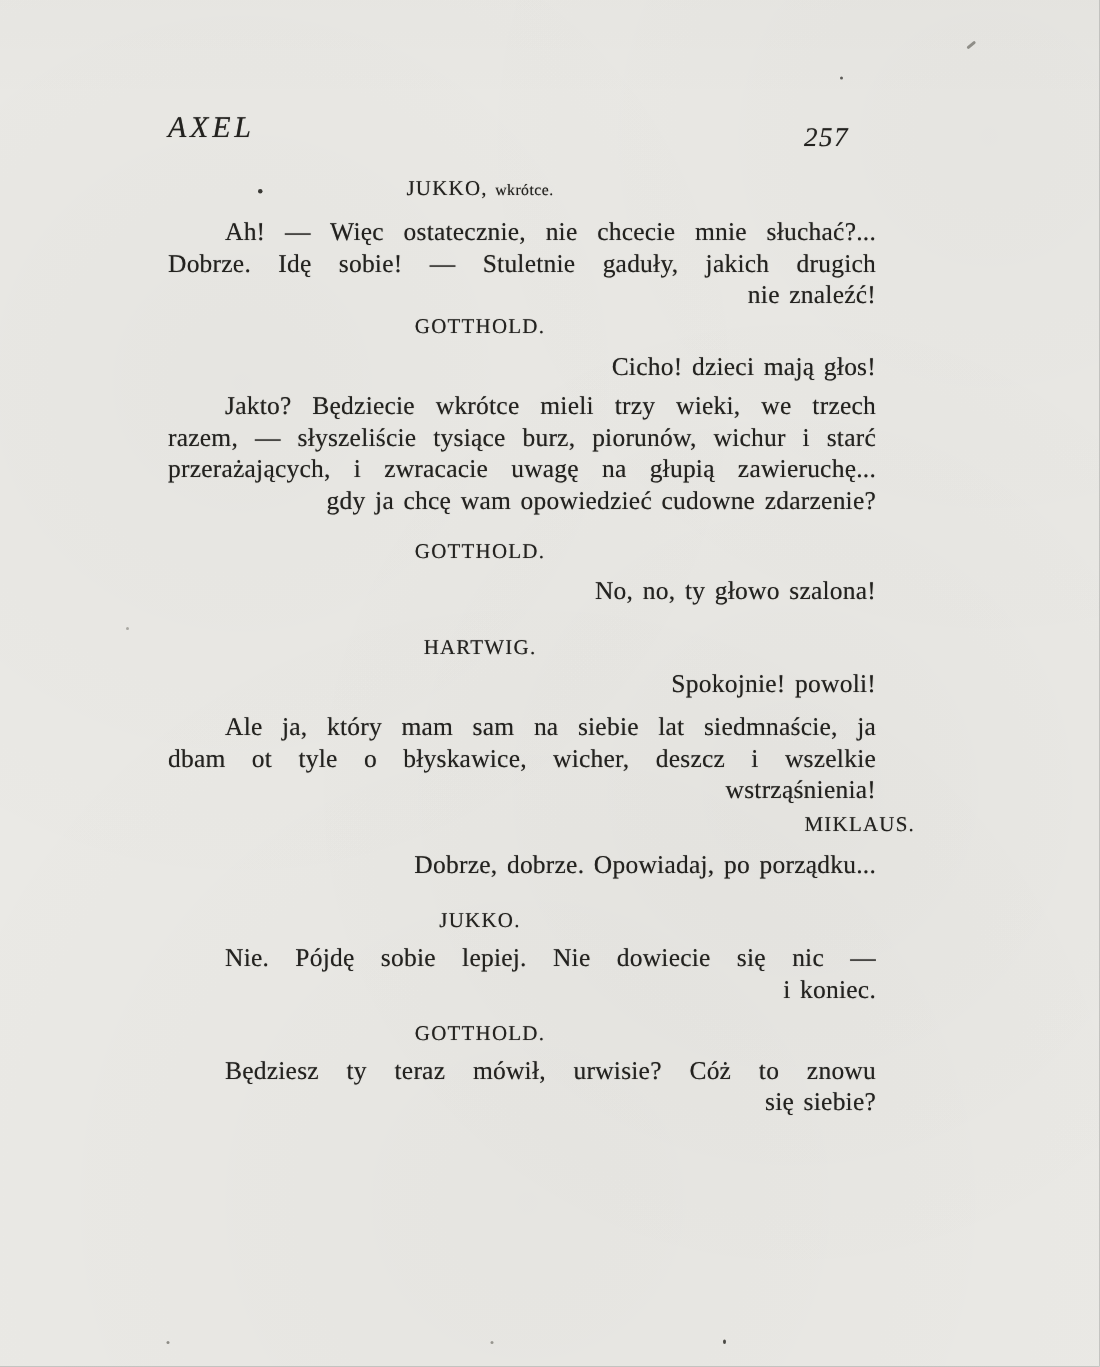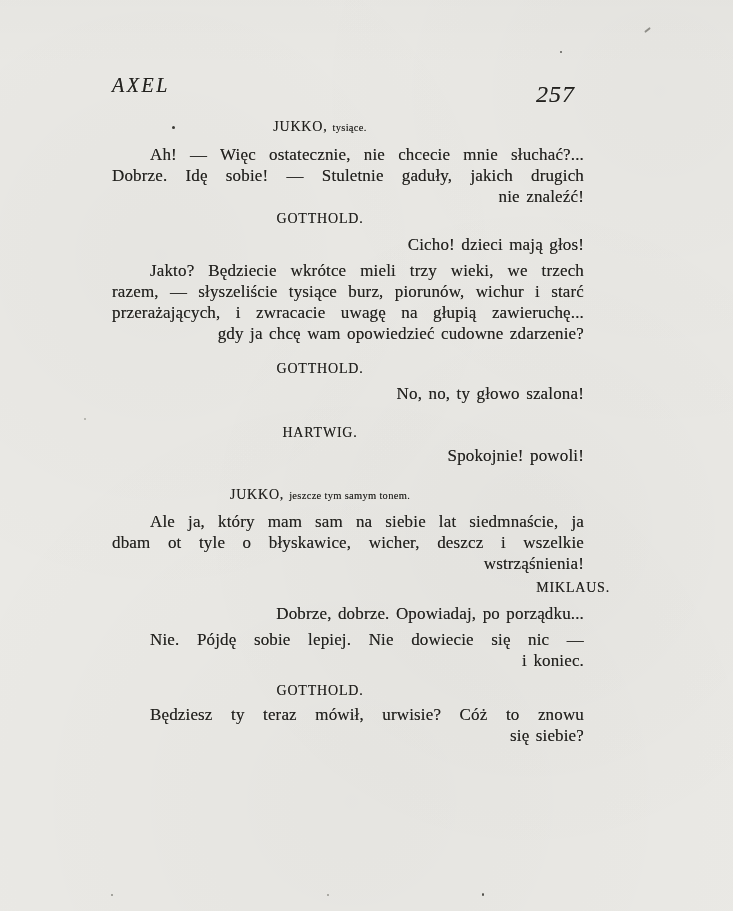--- a/index.html
+++ b/index.html
@@ -21,21 +21,21 @@
   }
   .txt{ text-shadow:0 0 0.6px rgba(35,34,31,0.55); }
 
   
   .running-title{
     position:absolute; left:112px; top:74px;
     font-style:italic; font-size:20px; letter-spacing:2.5px;
   }
   .page-number{
     position:absolute; left:536px; top:81px;
-    font-style:italic; font-size:24px; letter-spacing:1px;
+    font-style:italic; font-size:18px; letter-spacing:1px;
   }
 
   
   .dialogue{
     position:absolute; left:30px; top:118px; width:580px;
   }
   .speaker-line{
     text-align:center; line-height:15px; margin:0;
     white-space:nowrap;
   }
@@ -95,21 +95,21 @@
   <span class="speck speck-c"></span>
   <span class="speck speck-d"></span>
   <span class="speck speck-e"></span>
   <span class="speck speck-f"></span>
   <span class="corner-mark"></span>
 
   <div class="dialogue txt">
 
     <div>
       <div class="speaker-line">
-        <span class="speaker">JUKKO,</span><span class="direction">tysiące.</span>
+        <span class="speaker">JUKKO,</span><span class="direction">wkrótce.</span>
       </div>
       <div class="para mt-p1">
         <div class="ln first jst">Ah! — Więc ostatecznie, nie chcecie mnie słuchać?...</div>
         <div class="ln jst">Dobrze. Idę sobie! — Stuletnie gaduły, jakich drugich</div>
         <div class="ln">nie znaleźć!</div>
       </div>
     </div>
 
     <div>
       <div class="speaker-line mt-h2">
@@ -141,40 +141,40 @@
     <div>
       <div class="speaker-line mt-h5">
         <span class="speaker">HARTWIG.</span><span class="direction"></span>
       </div>
       <div class="para mt-p5">
         <div class="ln first">Spokojnie! powoli!</div>
       </div>
     </div>
 
     <div>
-      <div class="speaker-line mt-h6">
-        <span class="speaker">JUKKO,</span><span class="direction">jeszcze tym samym tonem.</span>
-      </div>
       <div class="para mt-p6">
         <div class="ln first jst">Ale ja, który mam sam na siebie lat siedmnaście, ja</div>
         <div class="ln jst">dbam ot tyle o błyskawice, wicher, deszcz i wszelkie</div>
         <div class="ln">wstrząśnienia!</div>
       </div>
     </div>
 
     <div>
       <div class="speaker-line mt-h7">
         <span class="speaker">MIKLAUS.</span><span class="direction"></span>
       </div>
       <div class="para mt-p7">
         <div class="ln first">Dobrze, dobrze.  Opowiadaj, po porządku...</div>
       </div>
     </div>
 
     <div>
+      <div class="speaker-line mt-h8">
+        <span class="speaker">JUKKO.</span><span class="direction"></span>
+      </div>
       <div class="para mt-p8">
         <div class="ln first jst">Nie.  Pójdę sobie lepiej.  Nie dowiecie się nic —</div>
         <div class="ln">i koniec.</div>
       </div>
     </div>
 
     <div>
       <div class="speaker-line mt-h9">
         <span class="speaker">GOTTHOLD.</span><span class="direction"></span>
       </div>

